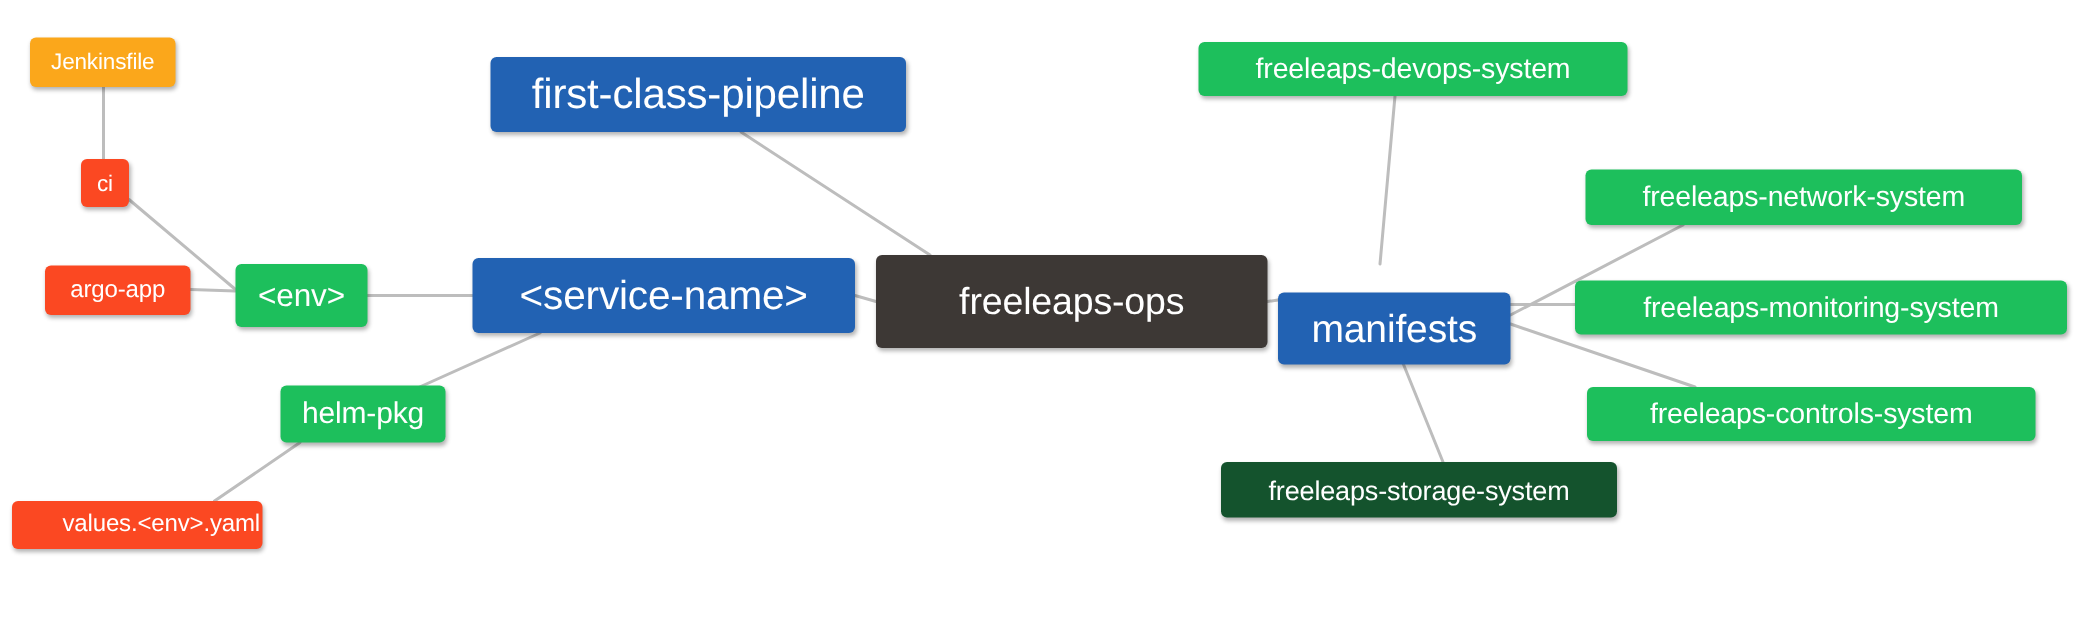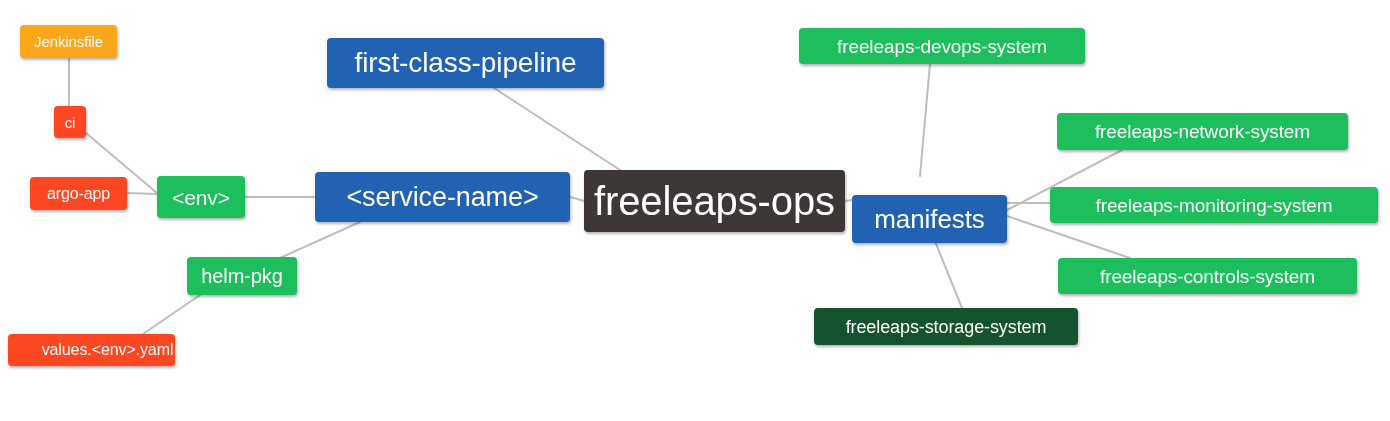--- a/index.html
+++ b/index.html
@@ -79,21 +79,21 @@
       </div>
       <div class="node" style="left: 152px; top: 257px; width: 110px; height: 38px; background: rgb(29, 191, 92); font-size: 20px; margin-left: 35px;">
         <span>helm-pkg</span>
       </div>
       <div class="node" style="left: 315px; top: 38px; width: 277px; height: 50px; background: rgb(34, 98, 179); font-size: 28px; margin-left: 12px;">
         <span>first-class-pipeline</span>
       </div>
       <div class="node" style="left: 315px; top: 172px; width: 255px; height: 50px; background: rgb(34, 98, 179); font-size: 27px;">
         <span>&lt;service-name&gt;</span>
       </div>
-      <div class="node" style="left: 584px; top: 170px; width: 261px; height: 62px; background: rgb(61, 56, 53); font-size: 40px;">
+      <div class="node" style="left: 584px; top: 170px; width: 261px; height: 62px; background: rgb(61, 56, 53); font-size: 25px;">
         <span>freeleaps-ops</span>
       </div>
       <div class="node" style="left: 852px; top: 176px; width: 155px; height: 48px; background: rgb(34, 98, 179); font-size: 26px; margin-top: 19px;">
         <span>manifests</span>
       </div>
       <div class="node" style="left: 799px; top: 28px; width: 286px; height: 36px; background: rgb(29, 191, 92); font-size: 19px;">
         <span>freeleaps-devops-system</span>
       </div>
       <div class="node" style="left: 1057px; top: 113px; width: 291px; height: 37px; background: rgb(29, 191, 92); font-size: 19px;">
         <span>freeleaps-network-system</span>

